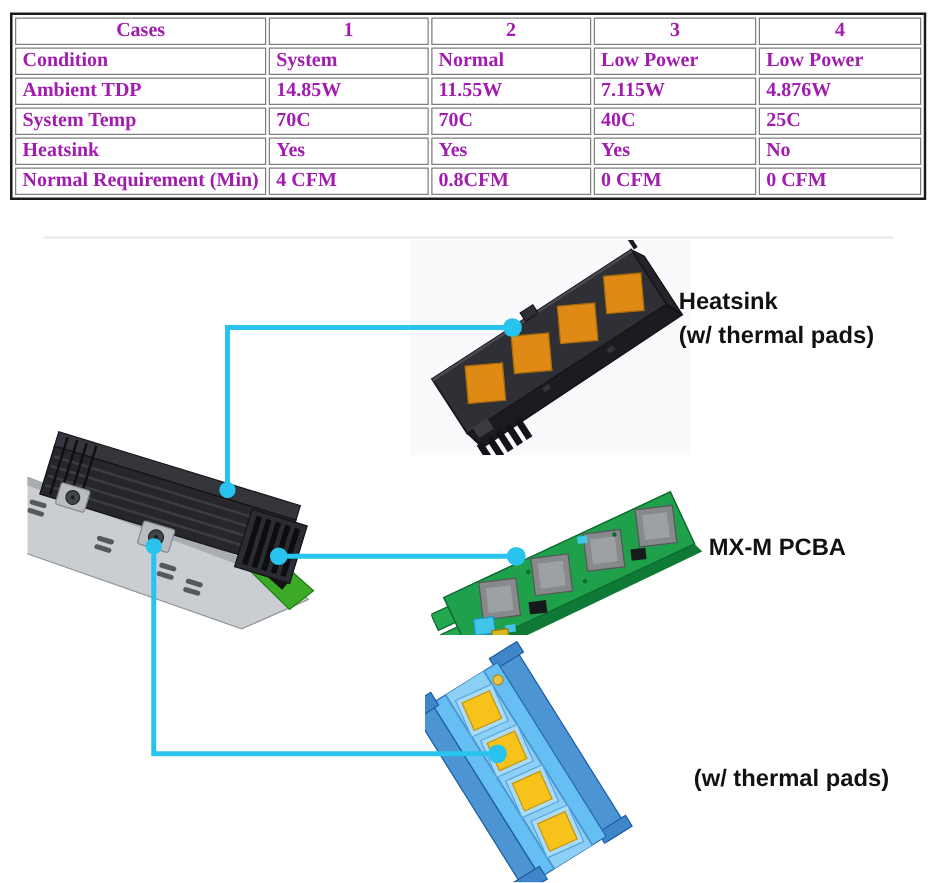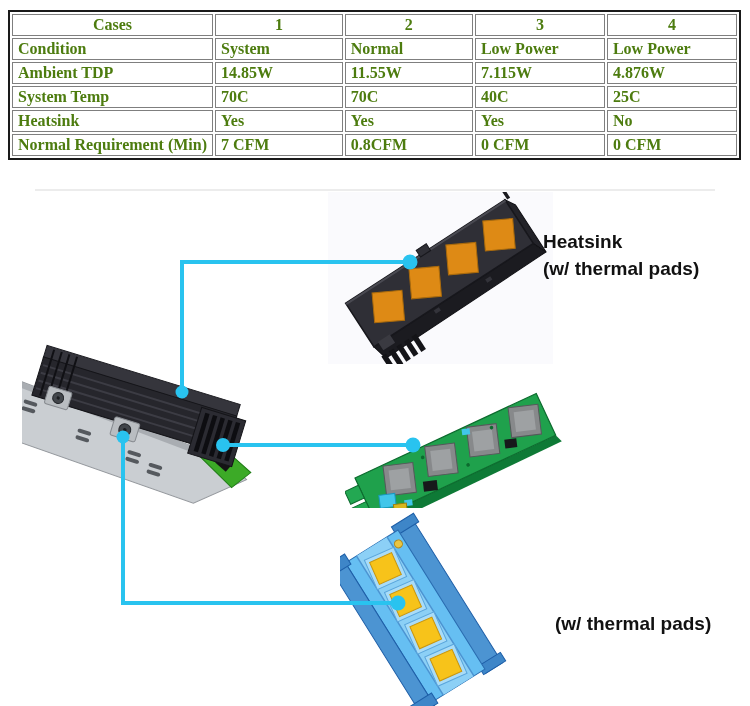--- a/index.html
+++ b/index.html
@@ -4,21 +4,21 @@
 <style>
   html,body{margin:0;padding:0;background:#fff;}
   .stage{position:relative;width:750px;height:706px;background:#ffffff;overflow:hidden;
          font-family:"Liberation Sans",sans-serif;}
 
   
   table.cases{position:absolute;left:8px;top:10px;width:733px;
     border-collapse:separate;border-spacing:2px;border:2px solid #1a1a1a;background:#fff;}
   table.cases th,table.cases td{
     border:1px solid #7f7f7f;height:20px;padding:0 5px;vertical-align:middle;
-    font-family:"Liberation Serif",serif;font-size:16px;color:#4d7c0f;background:#fff;white-space:nowrap;}
+    font-family:"Liberation Serif",serif;font-size:16px;color:#a21caf;background:#fff;white-space:nowrap;}
   table.cases th{font-weight:bold;text-align:center;}
   table.cases td{font-weight:bold;text-align:left;}
   col.c0{width:190px;} col.cn{width:134px;}
 
   
   .separator{position:absolute;left:35px;top:189px;width:680px;height:2px;background:#ececec;}
   .part{position:absolute;}
   .part-label{position:absolute;font-weight:bold;font-size:19px;line-height:27px;color:#111;
     font-family:"Liberation Sans",sans-serif;white-space:nowrap;}
   .overlay{position:absolute;left:0;top:0;pointer-events:none;}
@@ -69,21 +69,21 @@
       </tr>
       <tr>
         <td>Heatsink</td>
         <td>Yes</td>
         <td>Yes</td>
         <td>Yes</td>
         <td>No</td>
       </tr>
       <tr>
         <td>Normal Requirement (Min)</td>
-        <td>7 CFM</td>
+        <td>4 CFM</td>
         <td>0.8CFM</td>
         <td>0 CFM</td>
         <td>0 CFM</td>
       </tr>
     </tbody>
   </table>
 
   <div class="separator"></div>
 
   <svg class="part" style="left:328px;top:192px;" width="225" height="172" viewBox="0 0 225 172">
@@ -256,18 +256,21 @@
       <circle cx="123" cy="437" r="6.5"></circle>
       <circle cx="398" cy="603" r="7.5"></circle>
     </g>
   </svg>
 
   <div class="part-label" style="left:543px;top:228px;">
     <div>Heatsink</div>
     <div>(w/ thermal pads)</div>
   </div>
 
+  <div class="part-label" style="left:567px;top:425px;">
+    <div>MX-M PCBA</div>
+  </div>
 
   <div class="part-label" style="left:555px;top:610px;">
     <div>(w/ thermal pads)</div>
   </div>
 
 </div>
 
 </body></html>

